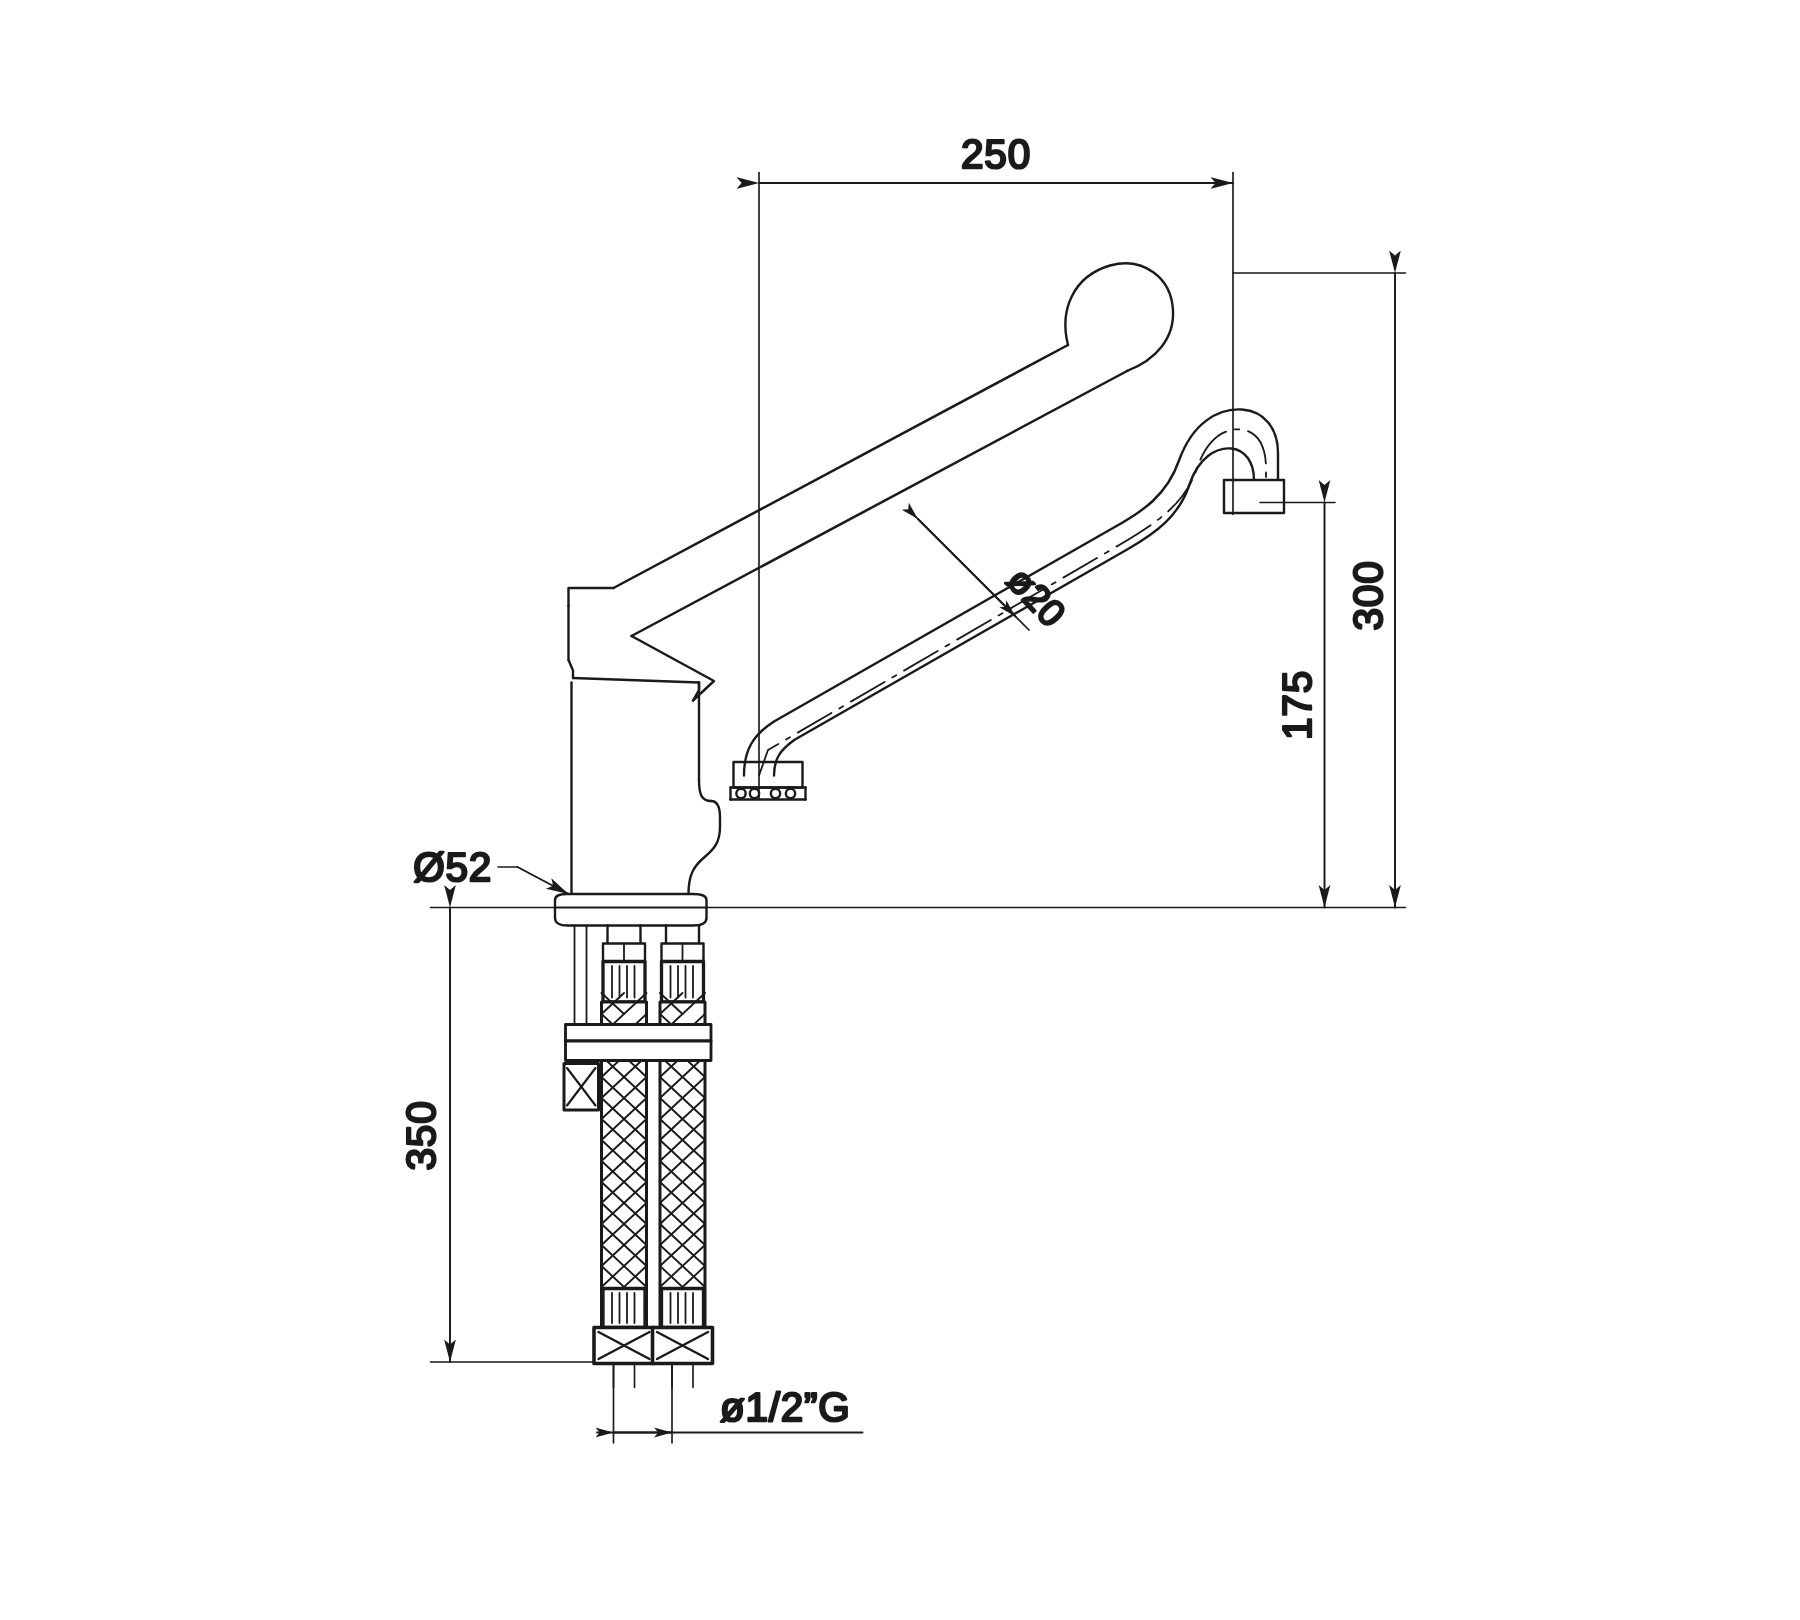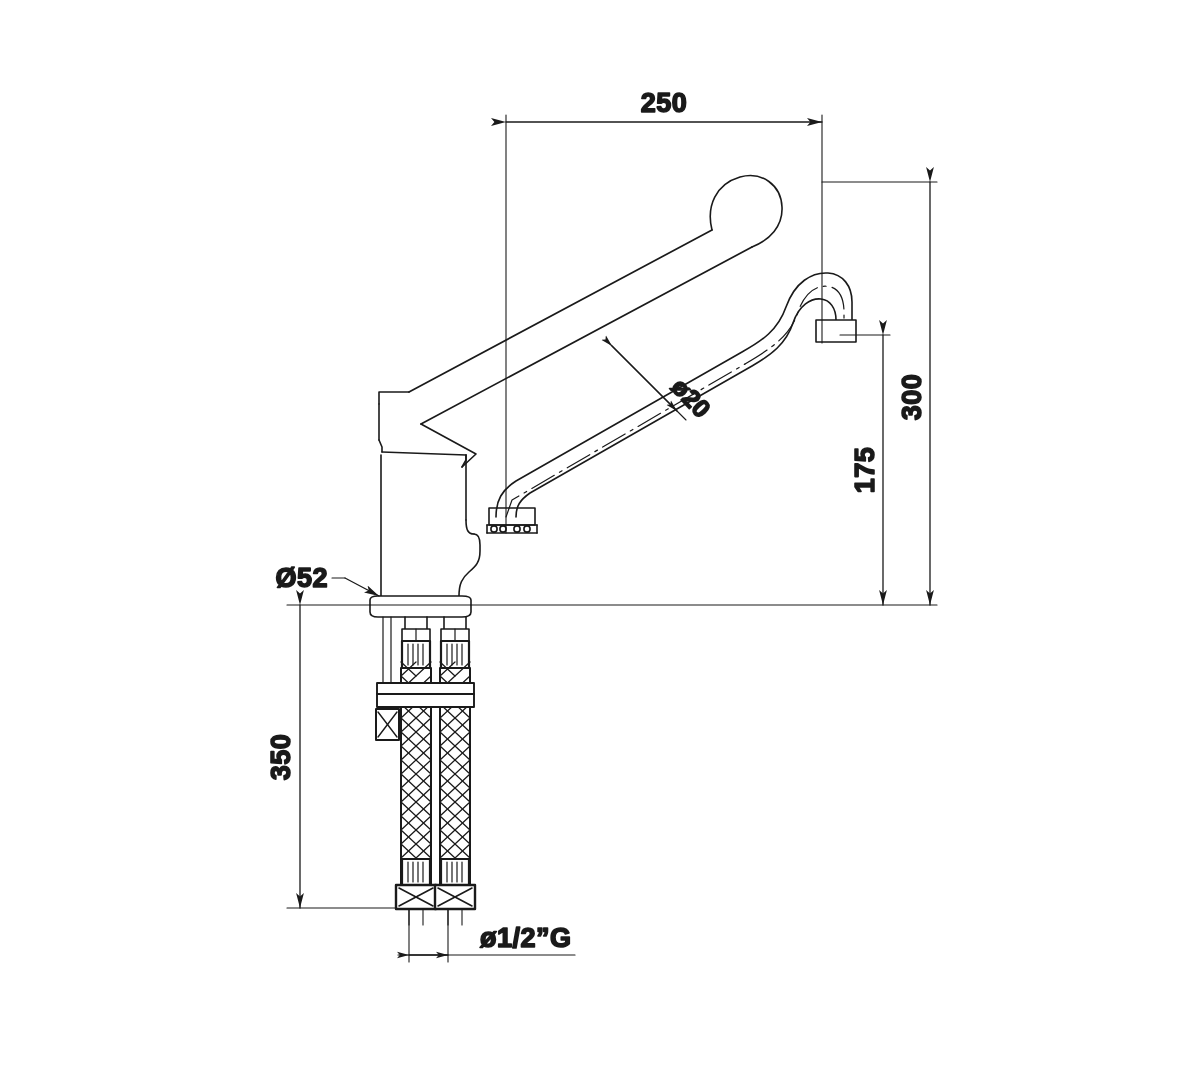--- a/index.html
+++ b/index.html
@@ -11,21 +11,20 @@
     width: 1200px;
     height: 1080px;
     font-family: "Liberation Sans", sans-serif;
     overflow: hidden;
   }
   #drawing-root {
     position: relative;
     width: 1200px;
     height: 1080px;
     background: #ffffff;
-    font-weight: bold;
   }
   svg.cad {
     display: block;
     width: 1200px;
     height: 1080px;
   }
   .dim-text {
     font-family: "Liberation Sans", sans-serif;
     font-size: 27px;
     fill: #1a1a1a;

